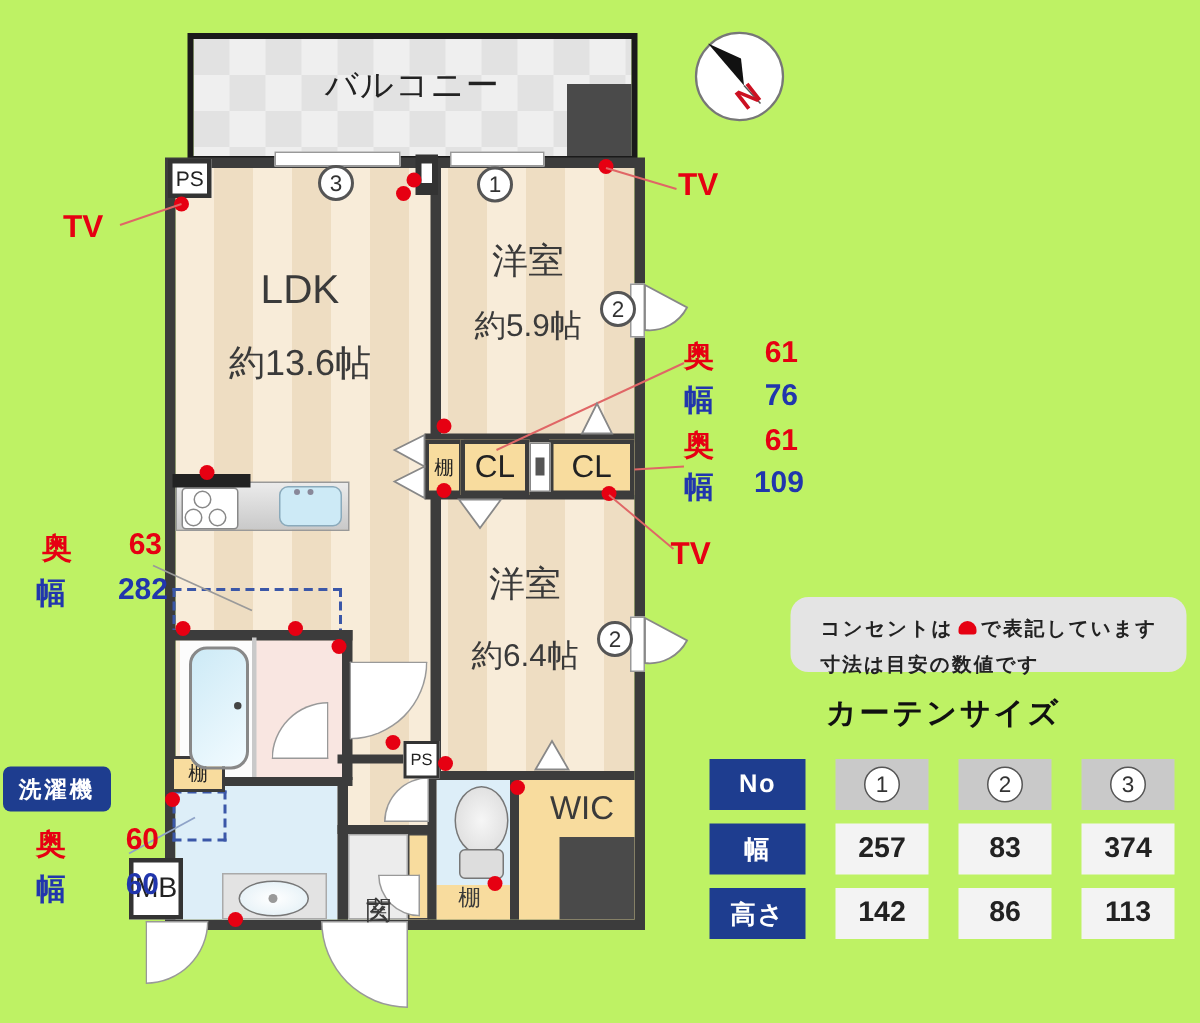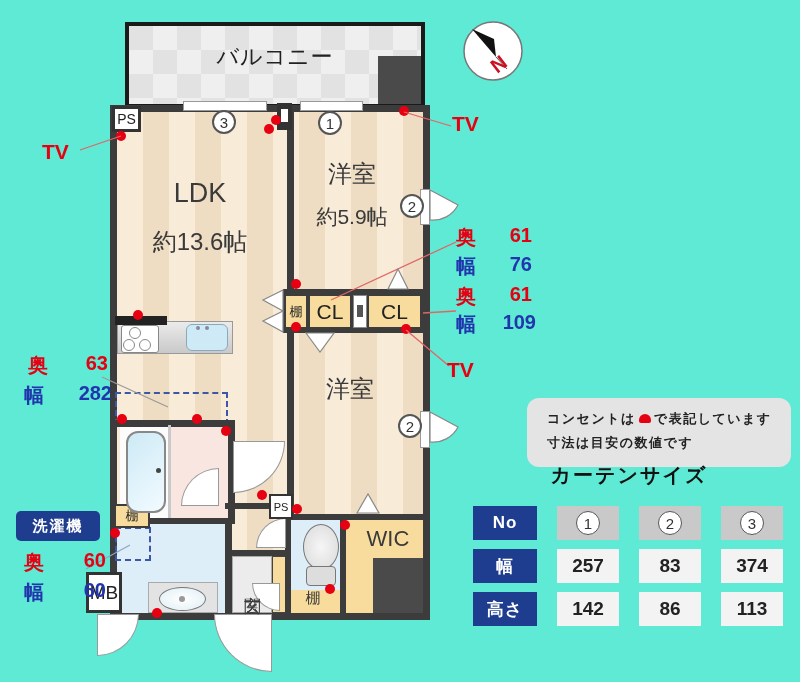--- a/index.html
+++ b/index.html
@@ -1,16 +1,16 @@
 <!DOCTYPE html>
 <html><head>
 <meta charset="utf-8">
 <style>
   html,body{margin:0;padding:0;background:#fff;}
-  #page{position:relative;width:800px;height:682px;background:#5eead4;overflow:hidden;
+  #page{position:relative;width:800px;height:682px;background:#bef264;overflow:hidden;
         font-family:"Liberation Sans","DejaVu Sans",sans-serif;color:#333;}
   .abs{position:absolute;}
   .wall{position:absolute;background:#3c3c3c;z-index:30;}
   .wall-light{position:absolute;background:#c9c9c9;z-index:30;}
   .floor{position:absolute;z-index:10;}
   .stripes{background:repeating-linear-gradient(90deg,#f8ecd9 0 26px,#eeddc2 26px 52px);}
   .checker{background:repeating-conic-gradient(#efefef 0% 25%,#e2e2e2 0% 50%);background-size:48px 48px;}
   .dot{position:absolute;width:10px;height:10px;border-radius:50%;background:#e60012;z-index:60;}
   .mark{position:absolute;width:24px;height:24px;border-radius:50%;background:#fff;border:2px solid #555;
         display:flex;align-items:center;justify-content:center;font-size:15px;color:#333;z-index:55;box-sizing:border-box;}
@@ -29,21 +29,21 @@
   .dashed{position:absolute;border:2px dashed #3b57a8;box-sizing:border-box;z-index:20;}
   .fixture{position:absolute;box-sizing:border-box;z-index:36;}
   .overlay{position:absolute;left:0;top:0;z-index:65;pointer-events:none;}
   .window{position:absolute;background:#fff;border:1px solid #999;box-sizing:border-box;z-index:50;}
   
   .breaker{position:absolute;left:662px;top:328px;width:130px;height:58px;border:1.5px solid #9a9a9a;
            background:#fff;z-index:70;display:flex;flex-direction:column;box-sizing:border-box;}
   .breaker-h{height:26px;background:#4a4a4a;color:#fff;font-size:14px;display:flex;align-items:center;
              justify-content:center;letter-spacing:1px;}
   .breaker-v{flex:1;display:flex;align-items:center;justify-content:center;color:#e60012;font-size:21px;font-weight:600;}
-  .note{position:absolute;left:527px;top:398px;width:264px;height:69px;background:#e4e4e4;border-radius:12px;
+  .note{position:absolute;left:527px;top:398px;width:264px;height:50px;background:#e4e4e4;border-radius:12px;
         z-index:70;box-sizing:border-box;padding:9px 0 0 20px;font-size:13px;letter-spacing:1.5px;
         line-height:1.85;color:#222;font-weight:600;}
   .note-dot{display:inline-block;width:12px;height:9px;background:#e60012;border-radius:6px 6px 2px 2px;margin:0 3px;}
   .curtain-title{position:absolute;left:529px;top:462px;width:200px;text-align:center;font-size:20px;
                  letter-spacing:2px;color:#111;font-weight:600;z-index:70;}
   .ctable{position:absolute;left:473px;top:506px;width:312px;display:grid;
           grid-template-columns:64px 62px 62px 62px;column-gap:20px;grid-auto-rows:34px;row-gap:9px;z-index:70;}
   .hcell{background:#1e3d8f;color:#fff;display:flex;align-items:center;justify-content:center;
          font-size:17px;font-weight:600;letter-spacing:1px;}
   .gcell{background:#c9c9c9;display:flex;align-items:center;justify-content:center;}
@@ -147,20 +147,21 @@
   <div class="arc" style="left:181px;top:468px;width:38px;height:38px;border-radius:100% 0 0 0;"></div>
   <div class="arc" style="left:233px;top:441px;width:52px;height:52px;border-radius:0 0 100% 0;"></div>
   <div class="arc" style="left:256px;top:518px;width:30px;height:30px;border-radius:100% 0 0 0;"></div>
   <div class="arc" style="left:252px;top:583px;width:28px;height:28px;border-radius:0 0 0 100%;"></div>
 
   <div class="lbl" style="left:158px;top:178px;width:84px;font-size:27px;">LDK</div>
   <div class="lbl" style="left:132px;top:226px;width:136px;font-size:24px;">約13.6帖</div>
   <div class="lbl" style="left:312px;top:158px;width:80px;font-size:24px;">洋室</div>
   <div class="lbl" style="left:306px;top:203px;width:92px;font-size:21px;text-align:center;">約5.9帖</div>
   <div class="lbl" style="left:310px;top:373px;width:80px;font-size:24px;">洋室</div>
+  <div class="lbl" style="left:304px;top:423px;width:92px;font-size:21px;">約6.4帖</div>
   <div class="lbl" style="left:356px;top:526px;width:64px;font-size:22px;">WIC</div>
   <div class="lbl" style="left:238px;top:560px;width:26px;height:50px;font-size:17px;writing-mode:vertical-rl;letter-spacing:2px;">玄関</div>
 
   <div class="mark" style="left:212px;top:110px;">
       <span>3</span>
     </div>
   <div class="mark" style="left:318px;top:111px;">
       <span>1</span>
     </div>
   <div class="mark" style="left:400px;top:194px;">
@@ -235,21 +236,21 @@
 
   <div class="mrow redtxt" style="left:28px;top:352px;width:80px;">
     <span>奥</span>
     <span>63</span>
   </div>
   <div class="mrow bluetxt" style="left:24px;top:382px;width:88px;">
     <span>幅</span>
     <span>282</span>
   </div>
 
-  <div class="badge" style="left:16px;top:511px;width:84px;height:30px;">
+  <div class="badge" style="left:2px;top:511px;width:72px;height:30px;">
     <span>洗濯機</span>
   </div>
   <div class="mrow redtxt" style="left:24px;top:549px;width:82px;">
     <span>奥</span>
     <span>60</span>
   </div>
   <div class="mrow bluetxt" style="left:24px;top:579px;width:82px;">
     <span>幅</span>
     <span>60</span>
   </div>

